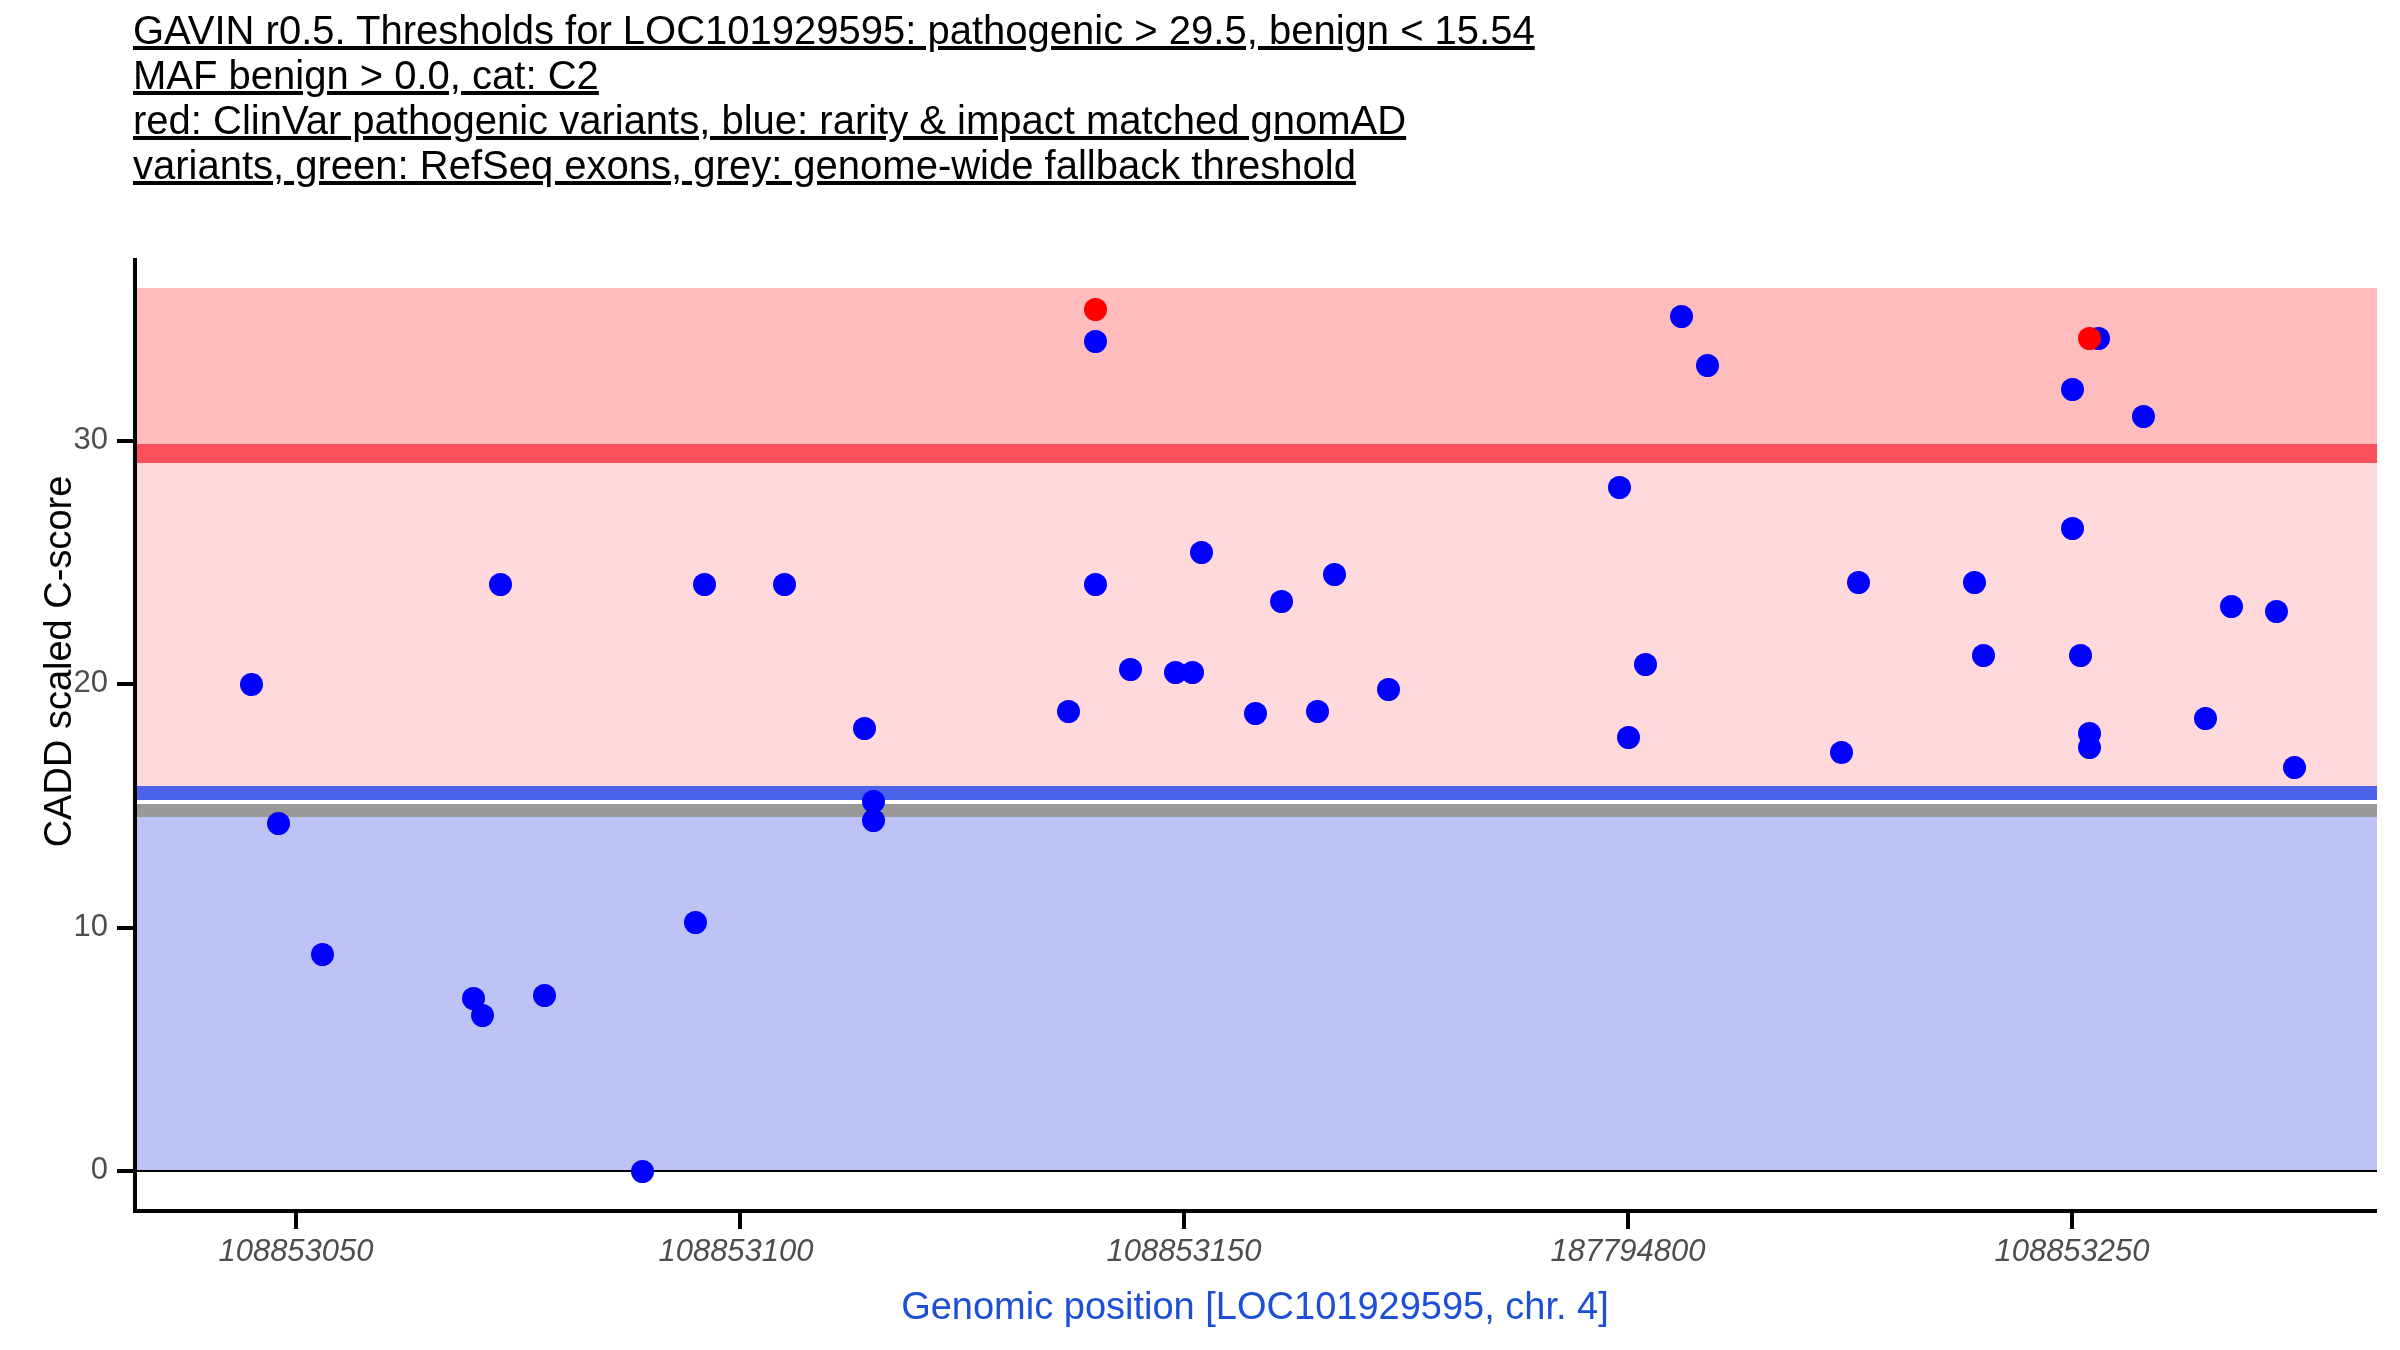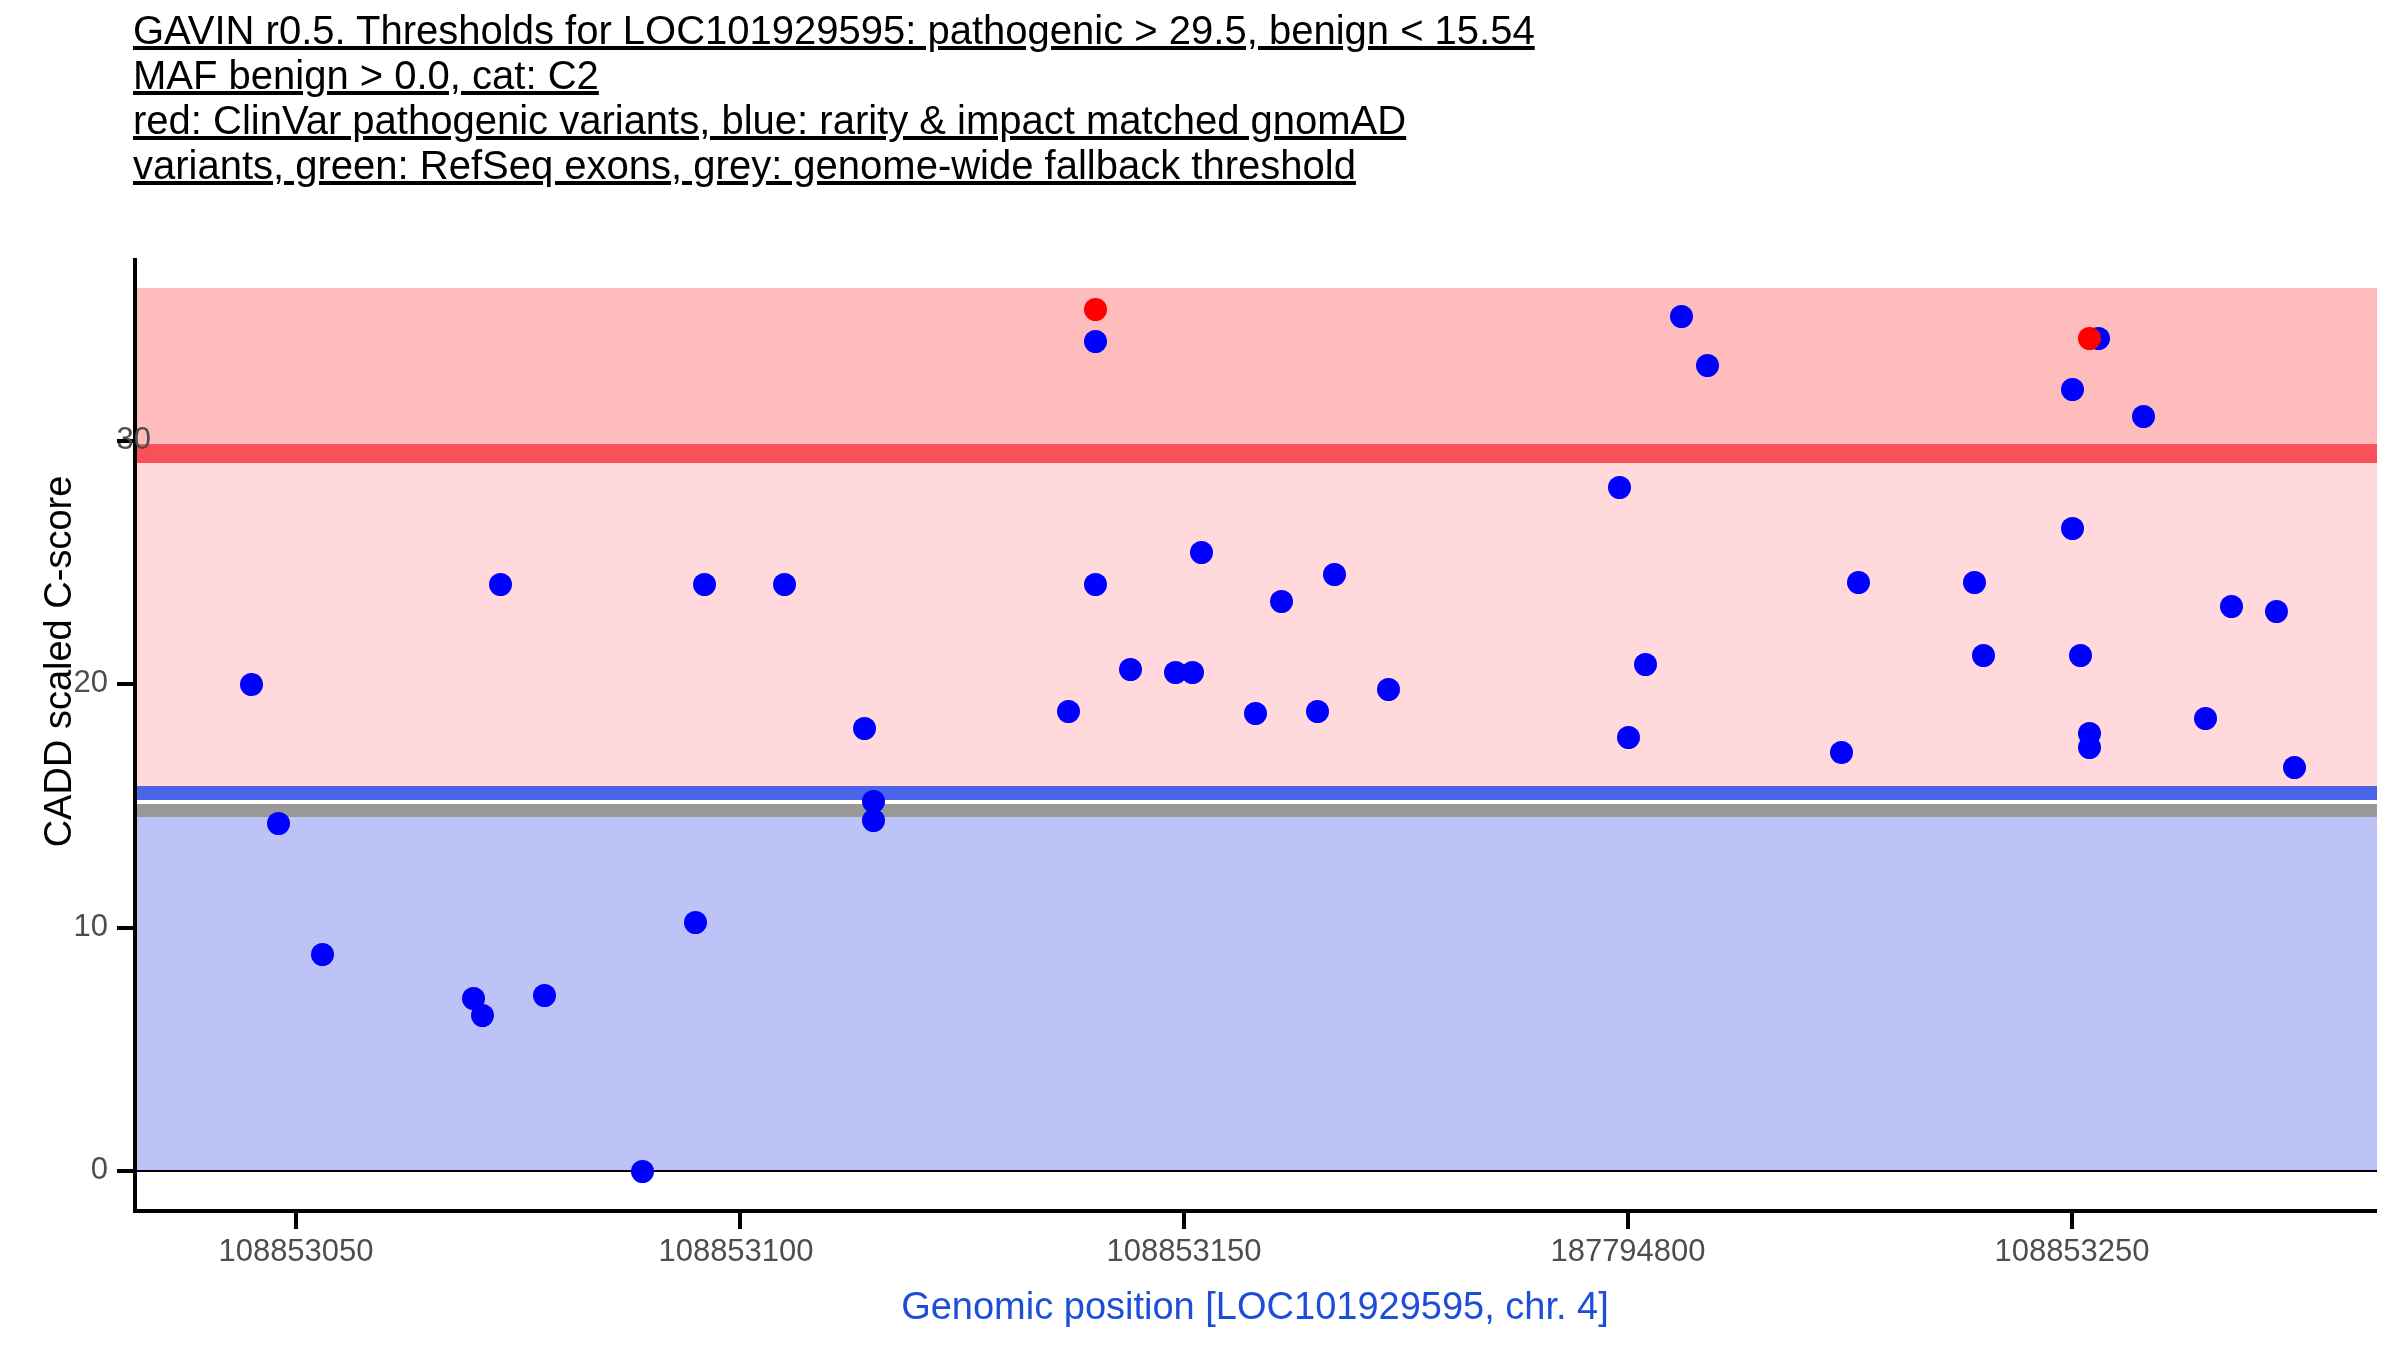--- a/index.html
+++ b/index.html
@@ -16,21 +16,21 @@
   #bands{position:absolute;left:0px;top:0px;width:2244px;height:955px;overflow:hidden;}
   .band{position:absolute;left:0;width:2244px;}
 
   #axis-left{position:absolute;left:133px;top:258px;width:4px;height:955px;background:#000;}
   #axis-bottom{position:absolute;left:133px;top:1209px;width:2244px;height:4px;background:#000;}
   #zero-line{position:absolute;left:133px;top:1170px;width:2244px;height:2px;background:#000;}
 
   .ytick{position:absolute;width:16px;height:4px;background:#000;left:117px;}
   .ylabel{position:absolute;right:0;width:100px;text-align:right;font-size:31px;color:#4d4d4d;}
   .xtick{position:absolute;top:1213px;width:4px;height:16px;background:#000;}
-  .xlabel{position:absolute;top:1233px;width:260px;text-align:center;font-size:31px;color:#4d4d4d;}
+  .xlabel{position:absolute;top:1233px;width:260px;text-align:center;font-size:31px;color:#4d4d4d;font-style:italic;}
 
   #ytitle{position:absolute;left:-252px;top:640px;width:620px;text-align:center;
           font-size:38px;color:#000;transform:rotate(-90deg);}
   #xtitle{position:absolute;left:133px;top:1285px;width:2244px;text-align:center;
           font-size:38px;color:#1d4ed8;}
 
   .pt{position:absolute;border-radius:50%;}
   .pt-blue{background:#0000ff;}
   .pt-red{background:#ff0000;}
 </style>
@@ -57,21 +57,21 @@
   <div id="axis-bottom"></div>
 
   <div id="y-ticks">
       <div class="ytick" style="top: 1169px;"></div>
       <div class="ylabel" style="left: 0px; width: 108px; top: 1151px;">0</div>
       <div class="ytick" style="top: 925.667px;"></div>
       <div class="ylabel" style="left: 0px; width: 108px; top: 907.667px;">10</div>
       <div class="ytick" style="top: 682.333px;"></div>
       <div class="ylabel" style="left: 0px; width: 108px; top: 664.333px;">20</div>
       <div class="ytick" style="top: 439px;"></div>
-      <div class="ylabel" style="left: 16px; width: 108px; top: 421px; padding-left: 27px;">30</div>
+      <div class="ylabel" style="left: 0px; width: 108px; top: 421px;">30</div>
     </div>
   <div id="x-ticks">
       <div class="xtick" style="left: 294px;"></div>
       <div class="xlabel" style="left: 166px;">108853050</div>
       <div class="xtick" style="left: 738px;"></div>
       <div class="xlabel" style="left: 606px;">108853100</div>
       <div class="xtick" style="left: 1182px;"></div>
       <div class="xlabel" style="left: 1054px;">108853150</div>
       <div class="xtick" style="left: 1626px;"></div>
       <div class="xlabel" style="left: 1498px;">187794800</div>

